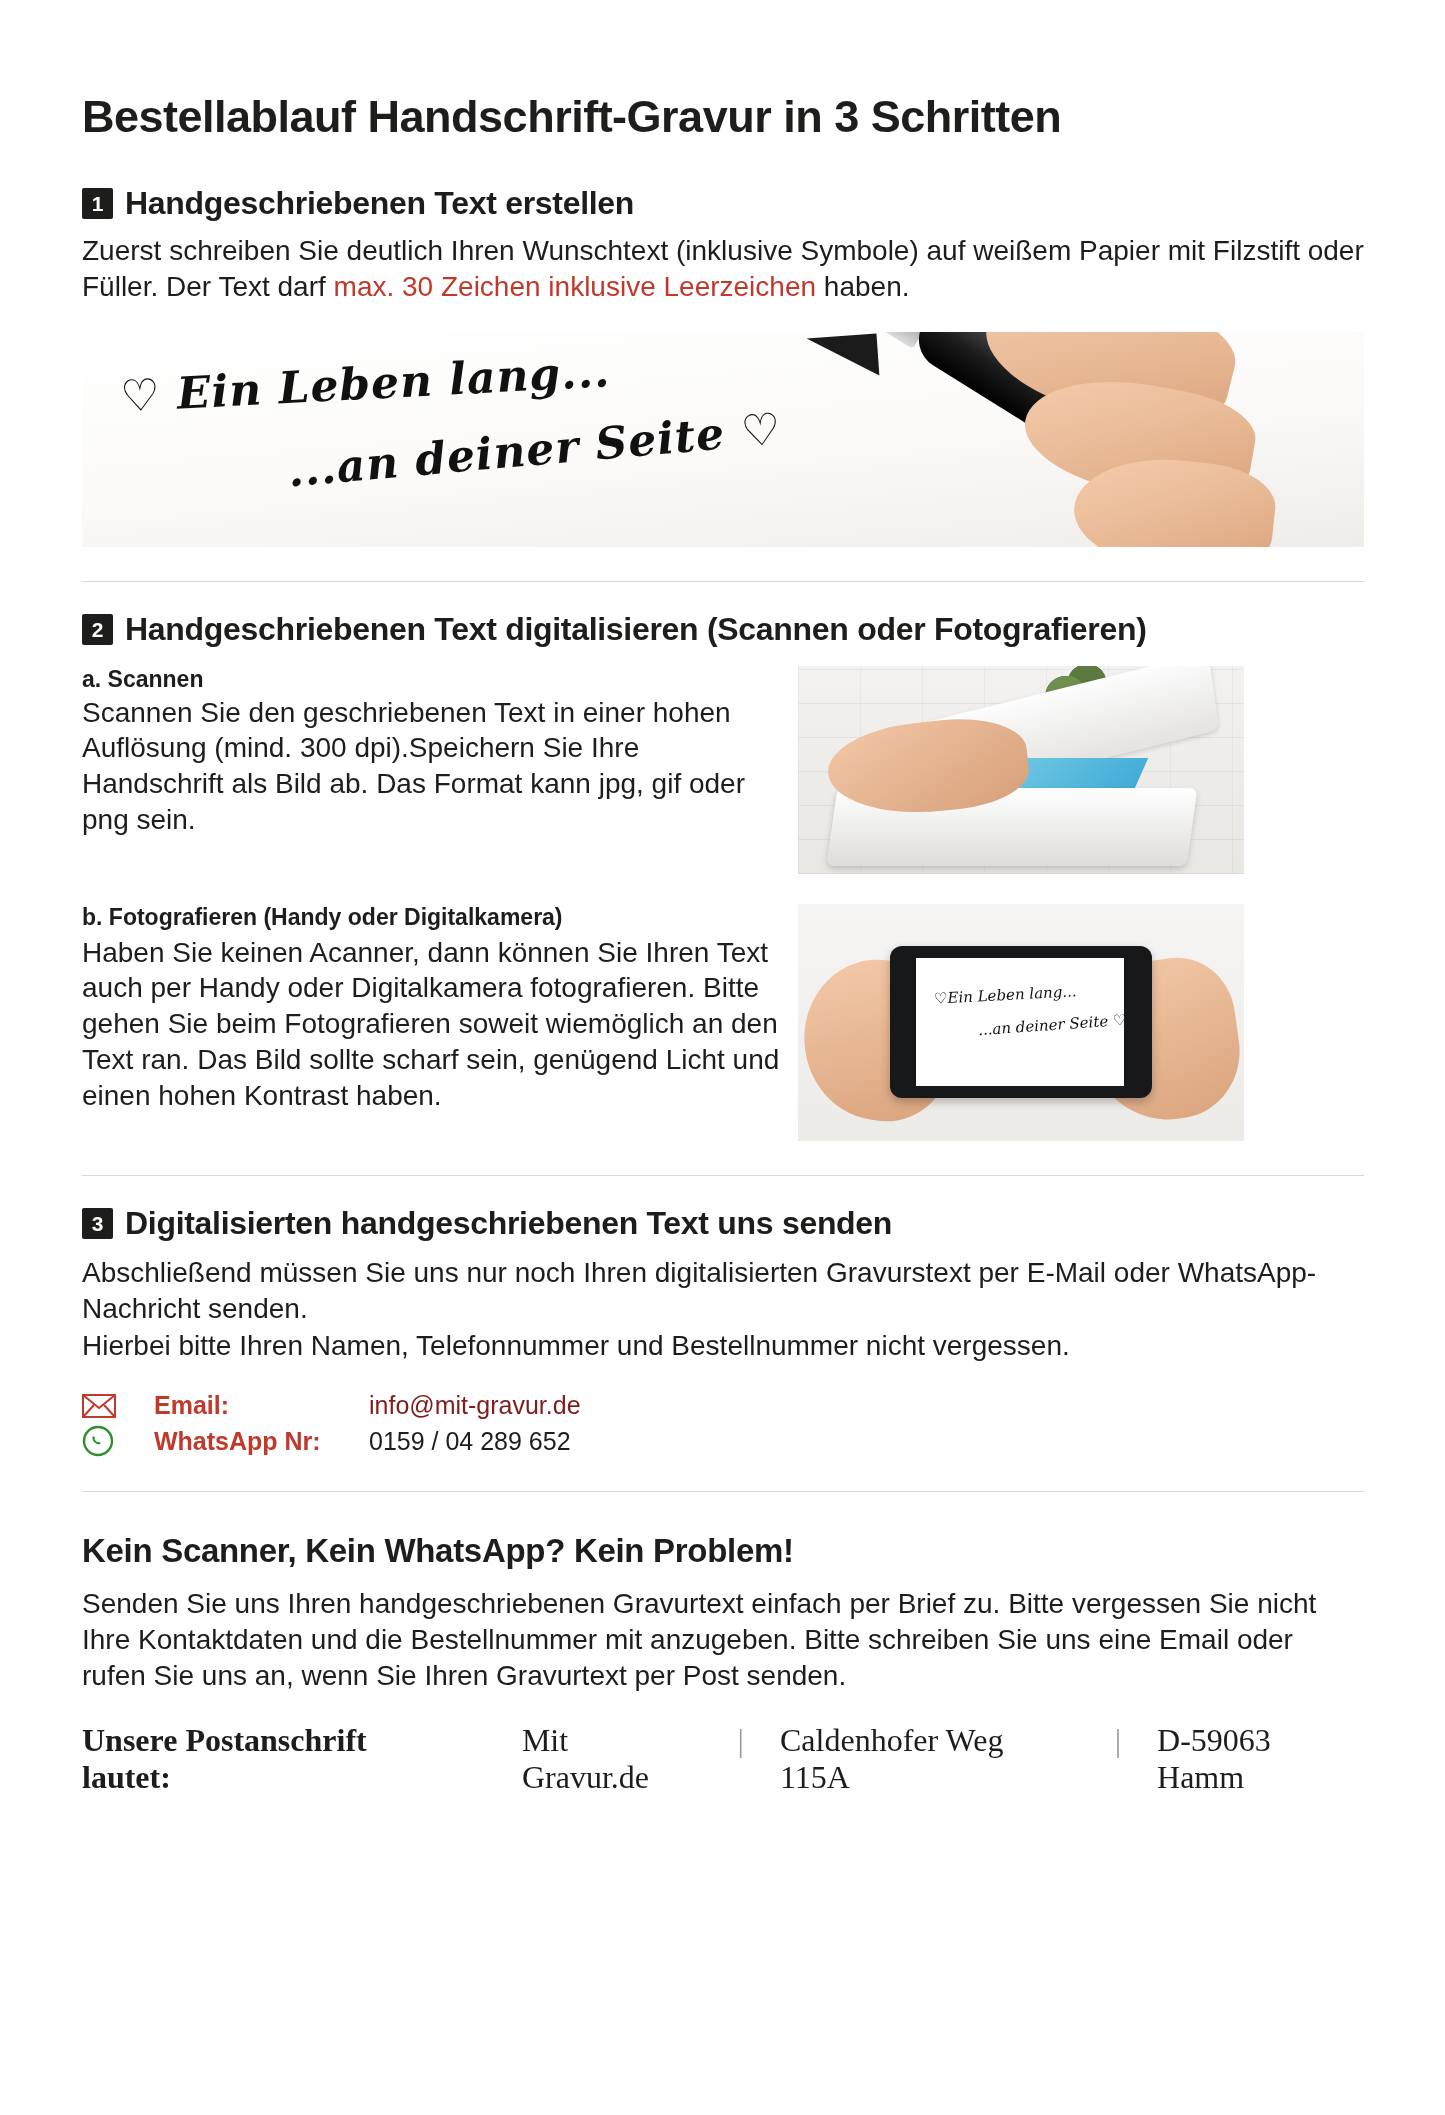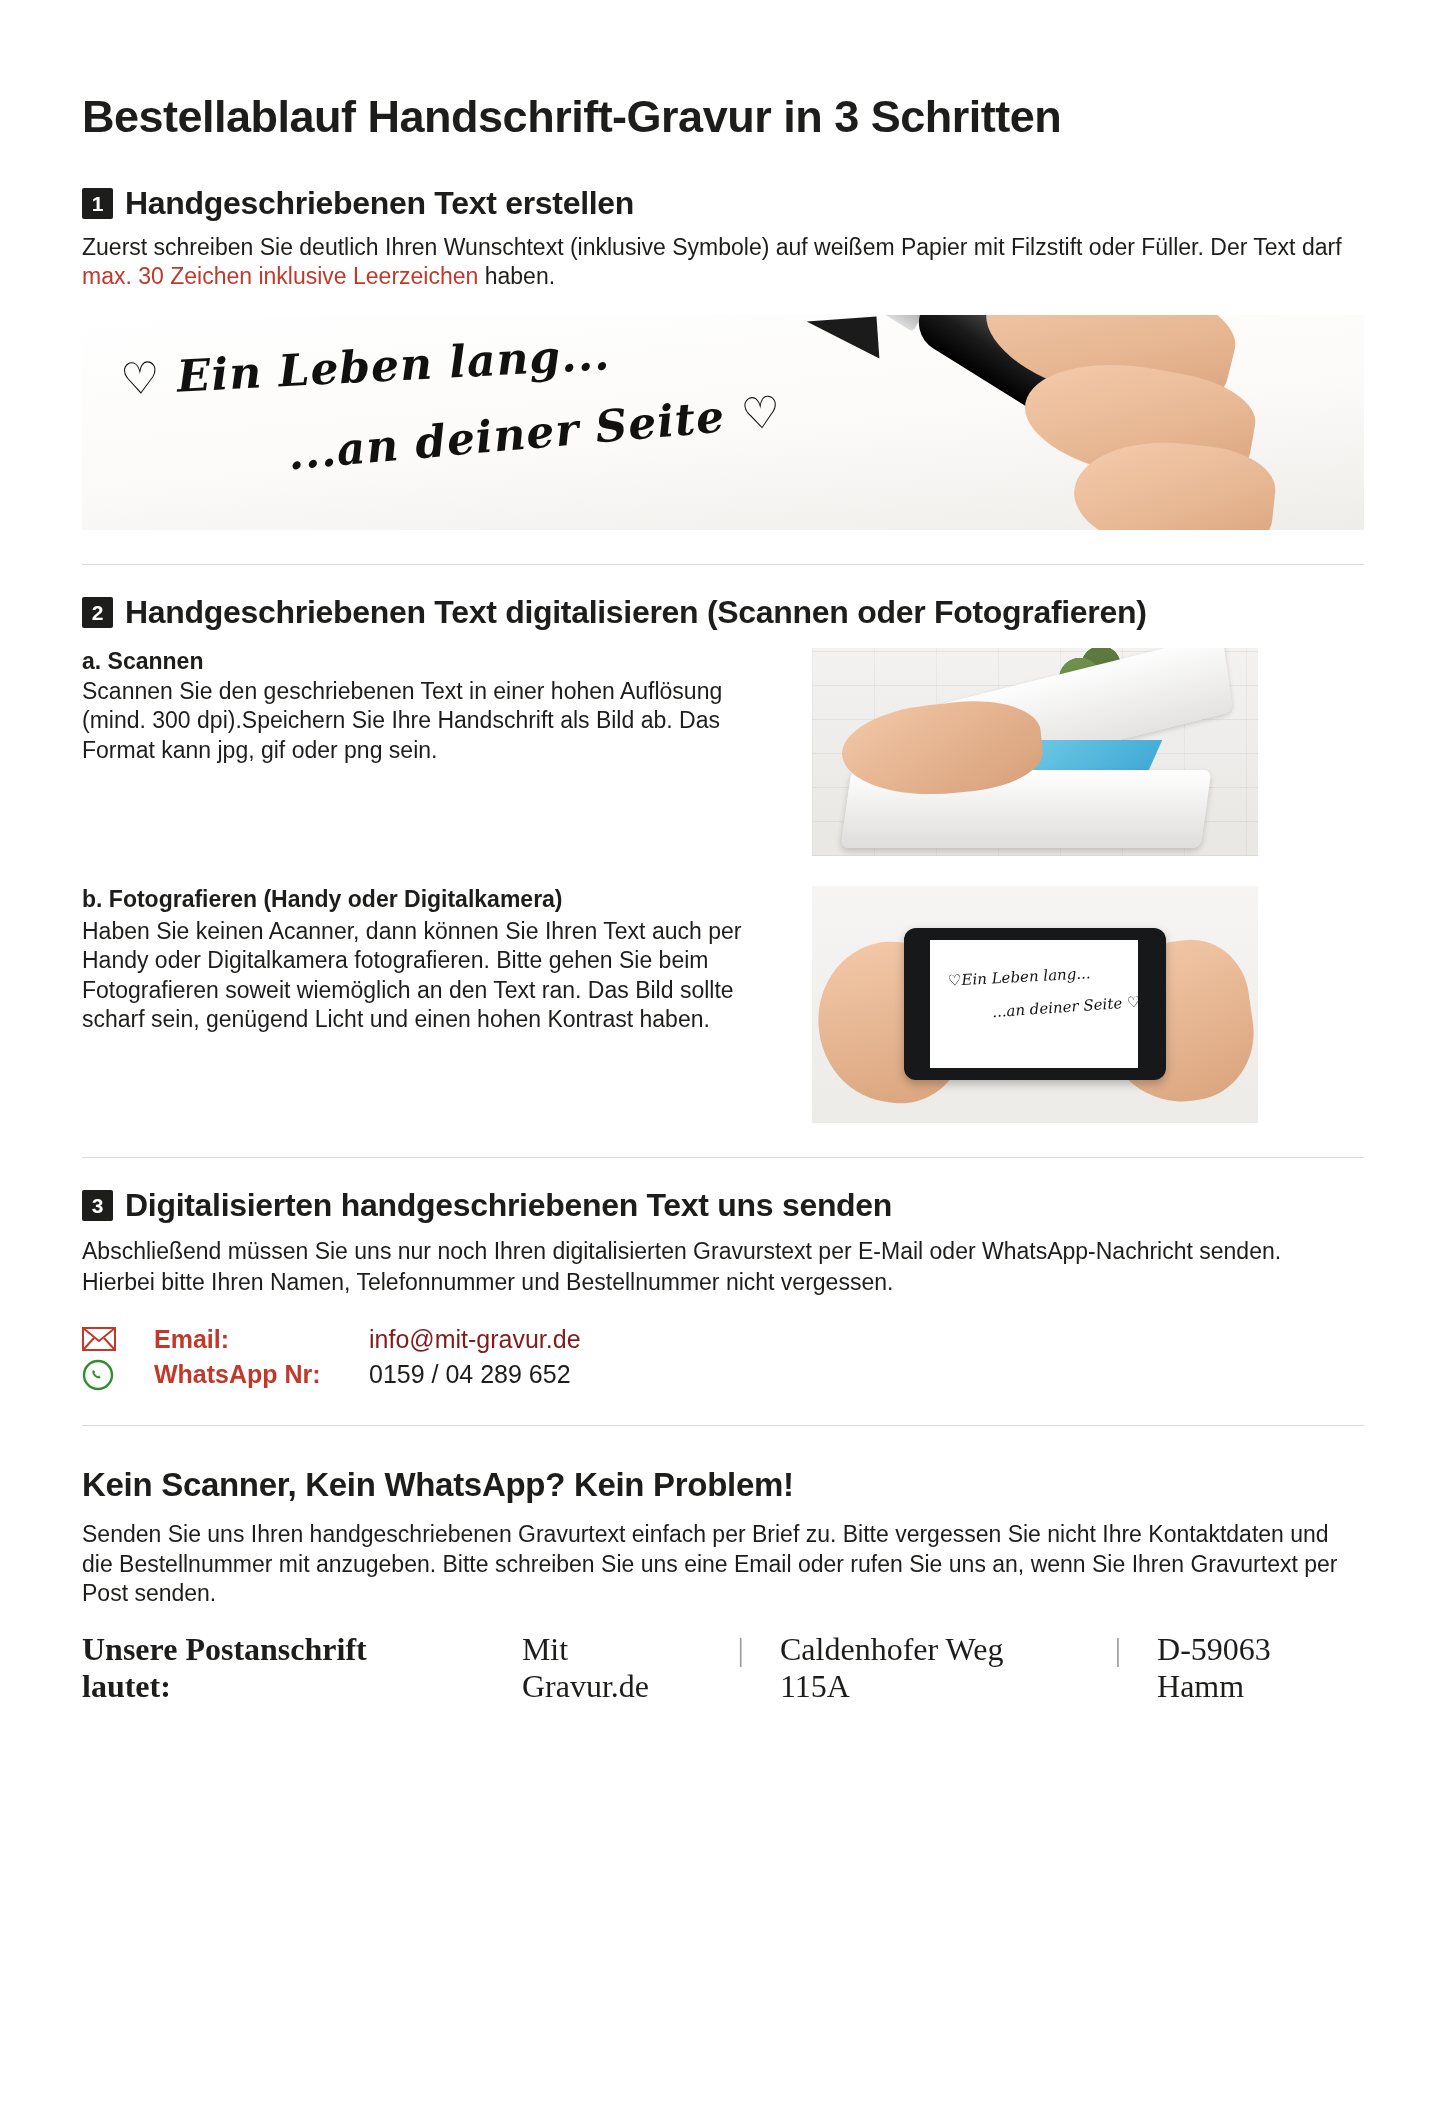--- a/index.html
+++ b/index.html
@@ -62,21 +62,21 @@
   }
   .step-title {
     font-size: 32px;
     font-weight: bold;
     letter-spacing: -0.3px;
     line-height: 1.1;
   }
 
   
   .body-text {
-    font-size: 23px;
+    font-size: 28px;
     line-height: 1.28;
     margin-top: 10px;
   }
   .red {
     color: #c0392b;
   }
   .sub-head {
     font-size: 23px;
     font-weight: bold;
     margin: 0 0 2px 0;
@@ -172,21 +172,21 @@
     border-radius: 60% 40% 45% 55%;
     background: linear-gradient(155deg,#f6cdae 0%,#e8b894 55%,#d6a079 100%);
   }
   .f1 { left: 210px; top: 2px;  width: 250px; height: 120px; transform: rotate(14deg); }
   .f2 { left: 250px; top: 92px; width: 230px; height: 108px; transform: rotate(10deg); }
   .f3 { left: 300px; top: 168px; width: 200px; height: 110px; transform: rotate(6deg); }
 
   
   .two-col {
     display: flex;
-    gap: 30px;
+    gap: 16px;
     align-items: flex-start;
   }
   .col-text { width: 700px; }
   .col-img  { width: 446px; }
 
   .photo {
     position: relative;
     overflow: hidden;
     background: #efefef;
   }

